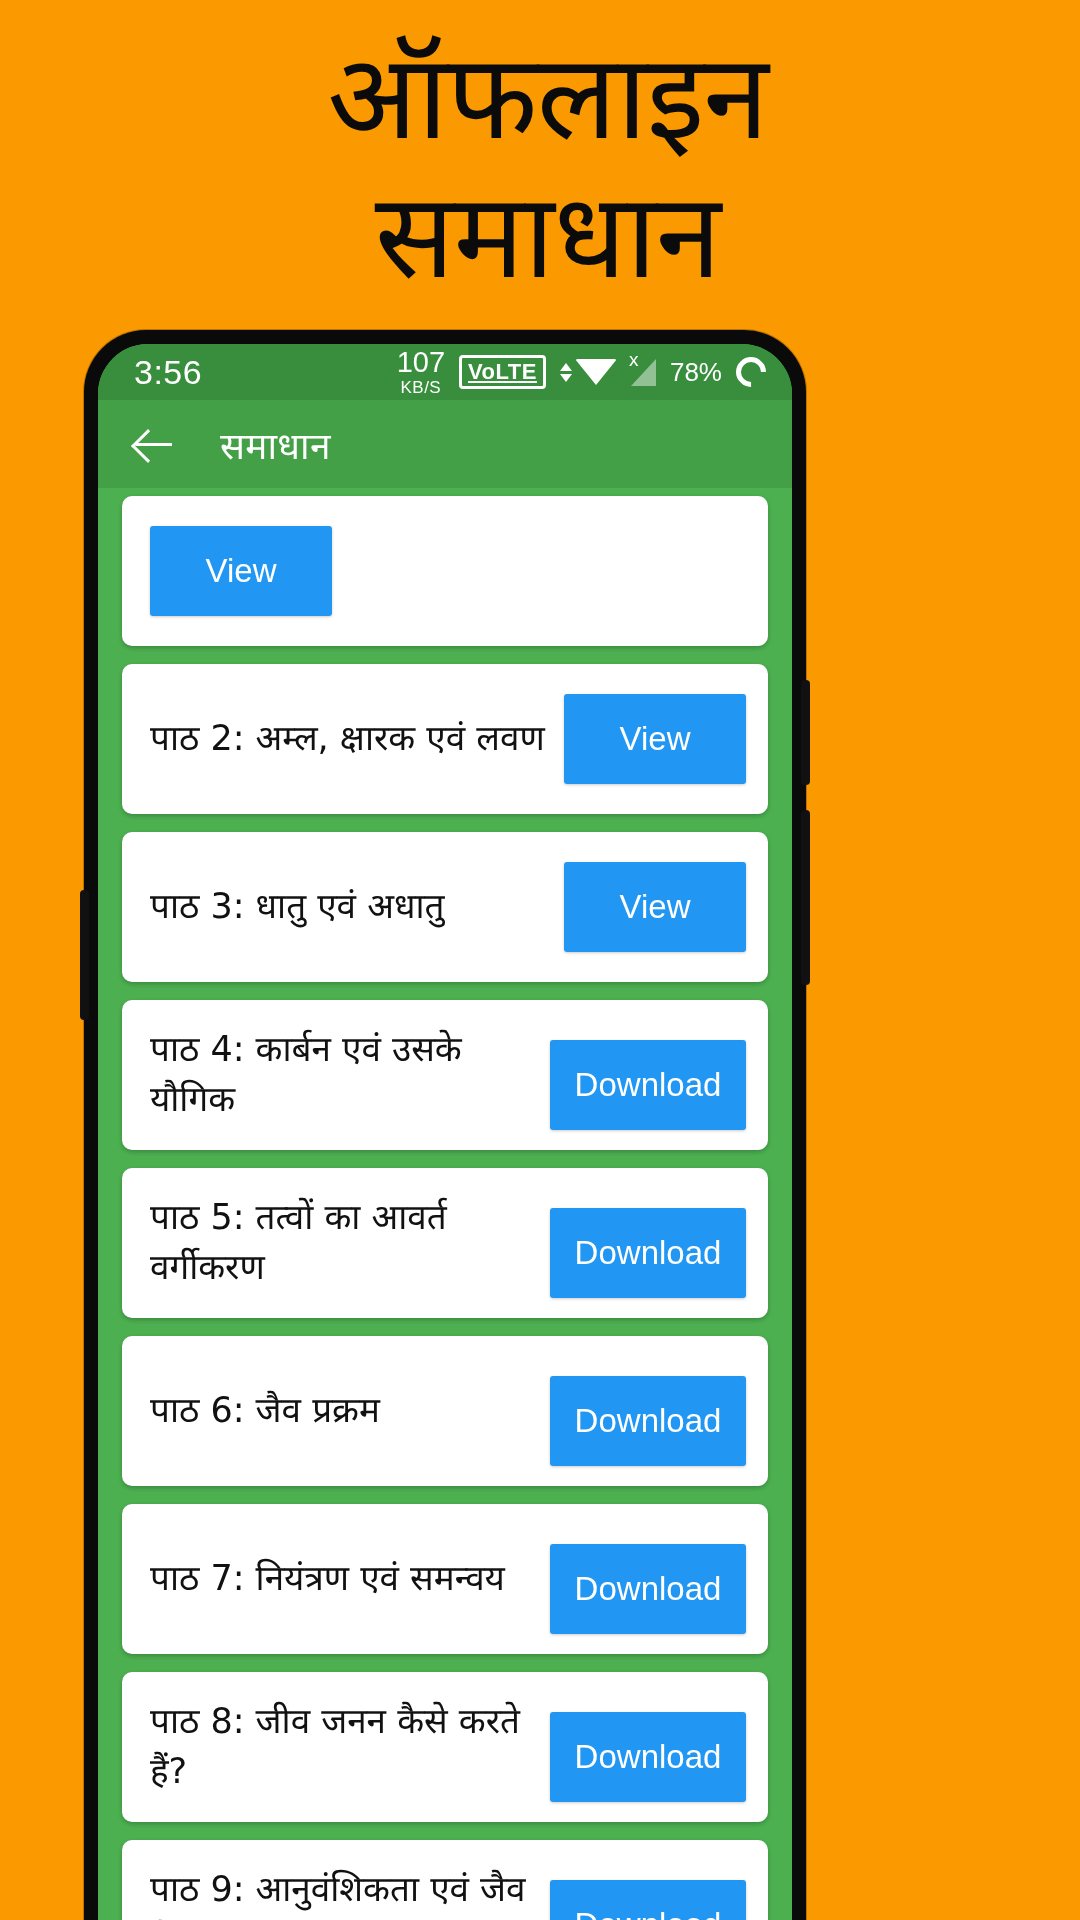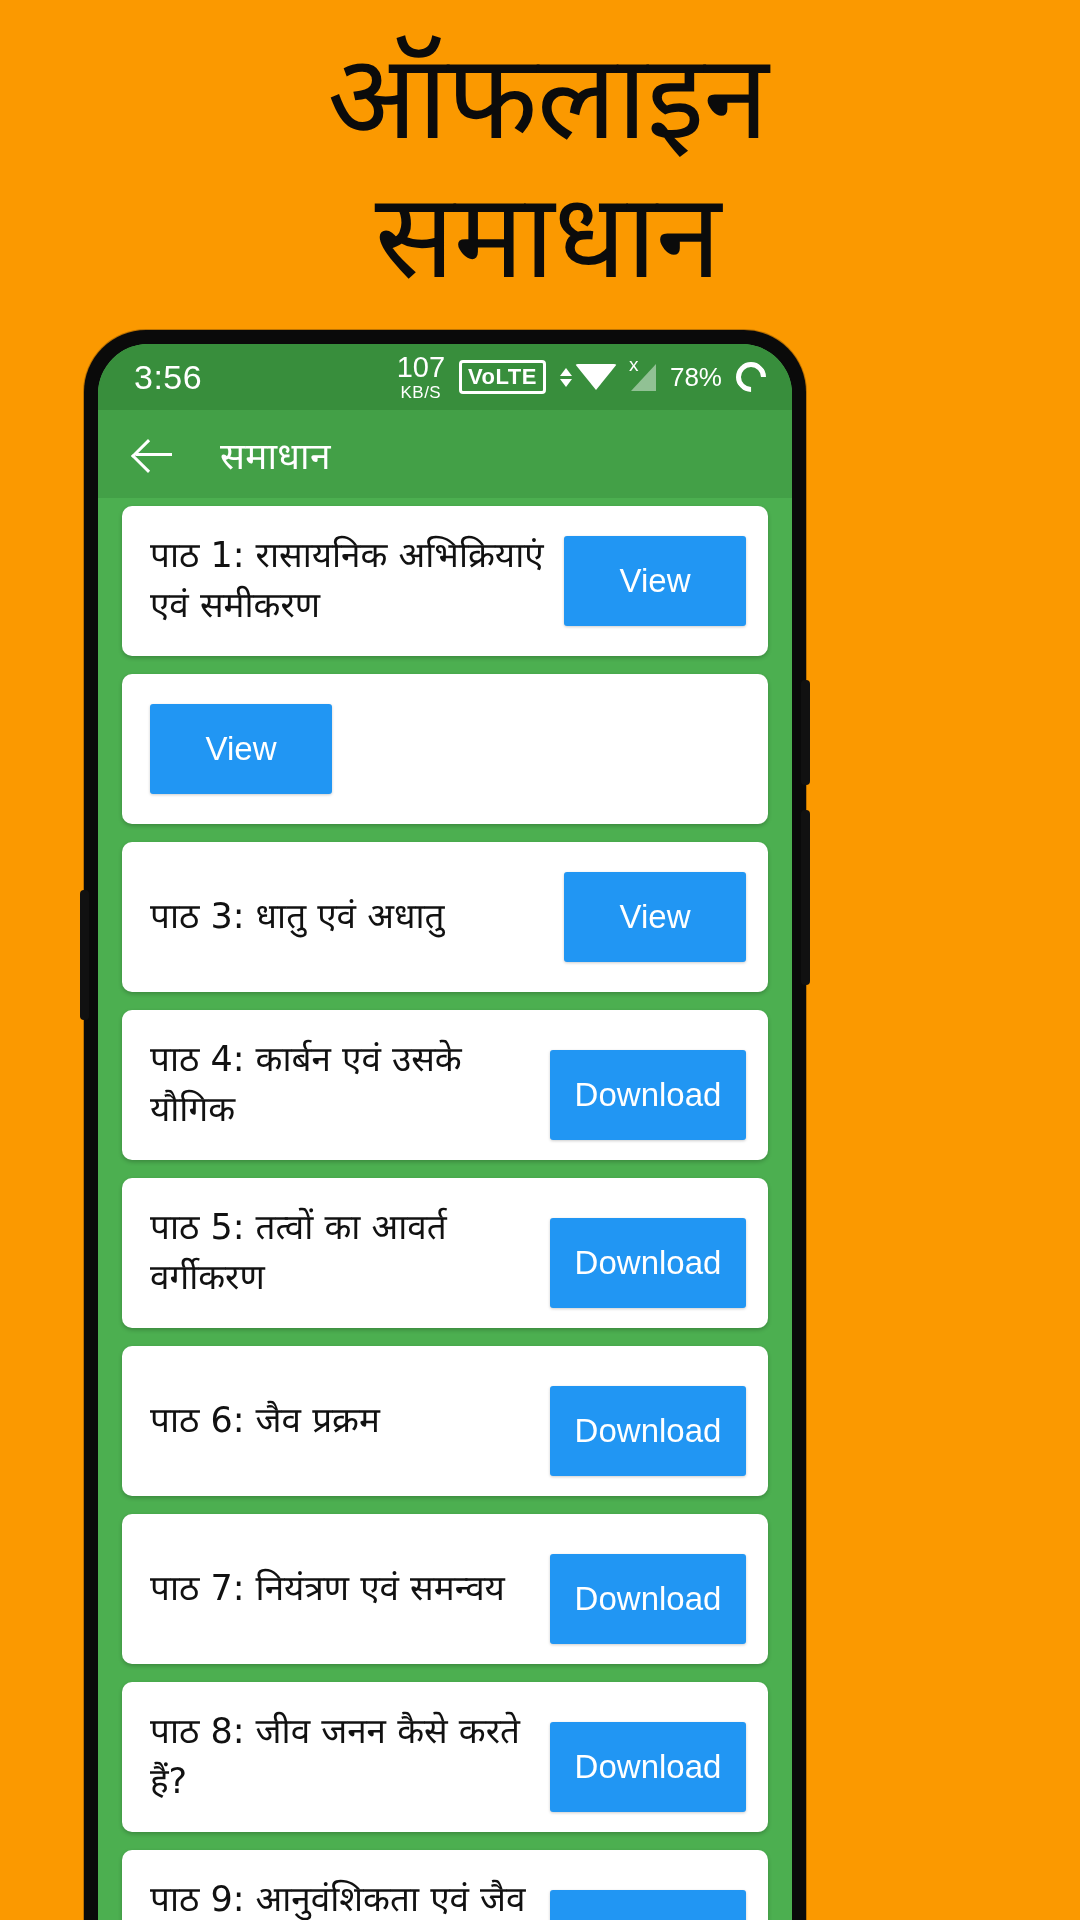--- a/index.html
+++ b/index.html
@@ -51,21 +51,21 @@
     position:absolute;
     background:#111;
     border-radius:4px;
   }
   .btn-power  { left:-4px;  top:560px;  width:9px;  height:130px; }
   .btn-vol-up { right:-4px; top:350px;  width:9px;  height:105px; }
   .btn-vol-dn { right:-4px; top:480px;  width:9px;  height:175px; }
 
   
   .statusbar {
-    height:66px;
+    height:56px;
     background:#388E3C;
     display:flex;
     align-items:center;
     padding:0 26px 0 36px;
     color:#ffffff;
   }
   .sb-time {
     font-size:34px;
     font-weight:400;
     letter-spacing:.5px;
@@ -86,20 +86,21 @@
   .netspeed .unit { font-size:17px; letter-spacing:.5px; margin-top:2px; }
 
   .volte {
     border:3px solid #fff;
     border-radius:4px;
     padding:2px 6px;
     font-size:22px;
     font-weight:700;
     letter-spacing:.5px;
     line-height:1.05;
+    text-decoration:underline;
   }
 
   .wifi-wrap { display:flex; align-items:center; gap:2px; }
   .wifi {
     width:0; height:0;
     border-left:21px solid transparent;
     border-right:21px solid transparent;
     border-top:26px solid #fff;
     border-radius:3px;
   }
@@ -265,25 +266,25 @@
     </div>
 
     <div class="appbar">
       <span class="back-arrow"></span>
       <span class="appbar-title">समाधान</span>
     </div>
 
     <div class="list">
 
       <div class="card">
-        <span class="card-title">पाठ 1: रासायनिक अभिक्रियाएं एवं समीकरण</span>
         <button class="card-btn">View</button>
       </div>
 
       <div class="card">
+        <span class="card-title">पाठ 2: अम्ल, क्षारक एवं लवण</span>
         <button class="card-btn">View</button>
       </div>
 
       <div class="card">
         <span class="card-title">पाठ 3: धातु एवं अधातु</span>
         <button class="card-btn">View</button>
       </div>
 
       <div class="card">
         <span class="card-title">पाठ 4: कार्बन एवं उसके यौगिक</span>

